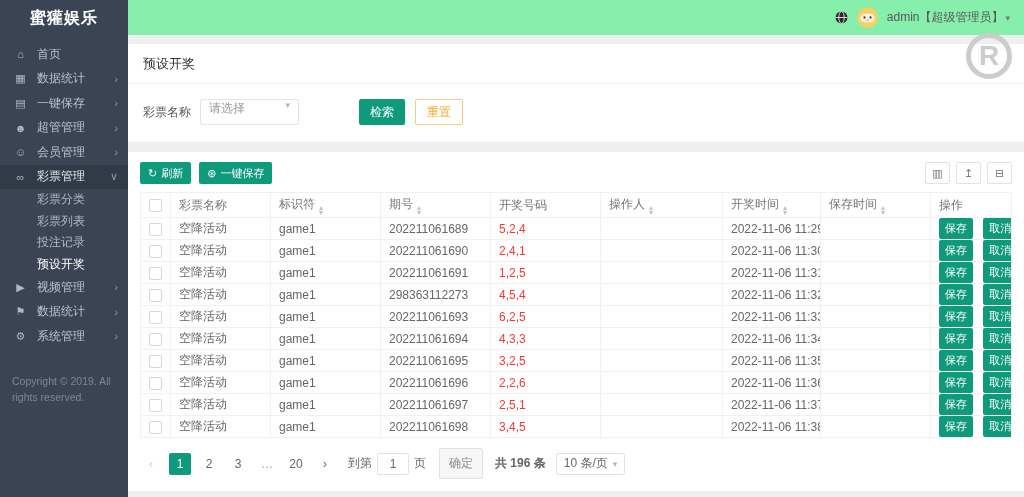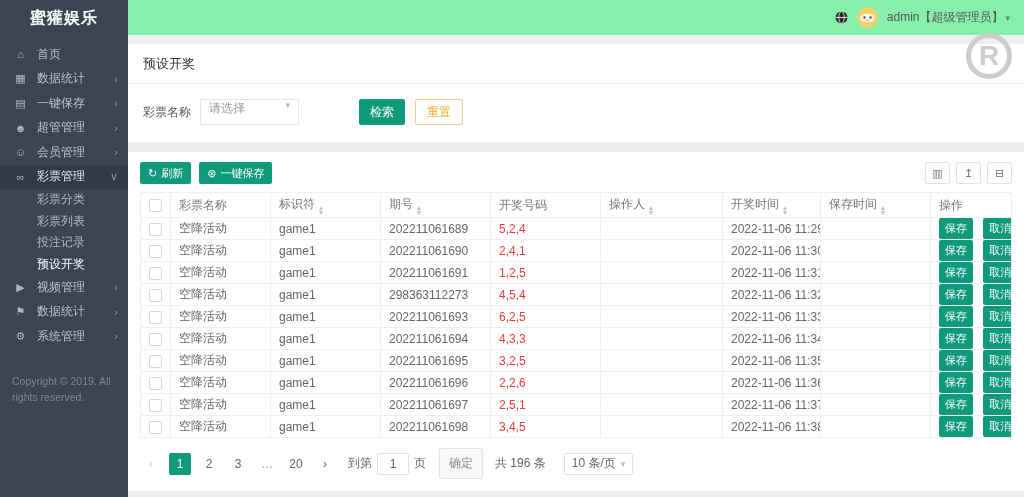--- a/index.html
+++ b/index.html
@@ -67,21 +67,21 @@
 
   .pagination{display:flex;align-items:center;margin-top:10px;font-size:12px;color:#666;}
   .page-item{min-width:22px;height:22px;display:inline-flex;align-items:center;justify-content:center;margin-right:7px;border-radius:2px;cursor:pointer;padding:0 4px;}
   .page-item.active{background:var(--accent);color:#fff;cursor:default;}
   .page-item.ell{cursor:default;color:#999;}
   .nav-prev{color:#cfcfcf;}
   .nav-next{color:#666;}
   .jump-label{margin:0 5px;color:#666;}
   .jump-input{width:32px;height:22px;border:1px solid #e2e2e2;border-radius:2px;text-align:center;font-size:12px;color:#666;outline:none;}
   .confirm-btn{height:31px;display:inline-flex;align-items:center;padding:0 9px;margin:0 8px;border:1px solid #e2e2e2;border-radius:2px;background:#f7f7f7;color:#8a8a8a;cursor:pointer;}
-  .total{margin:0 18px 0 4px;white-space:nowrap;}
+  .total{margin:0 10px 0 4px;white-space:nowrap;font-weight:bold;}
   .page-size{height:22px;display:inline-flex;align-items:center;gap:5px;padding:0 7px;border:1px solid #e2e2e2;border-radius:2px;background:#fff;cursor:pointer;white-space:nowrap;}
 </style>
 </head>
 <body>
 
 <div class="screen">
 
   <aside class="sidebar">
     <div class="logo">蜜獾娱乐</div>
     <nav class="nav">

